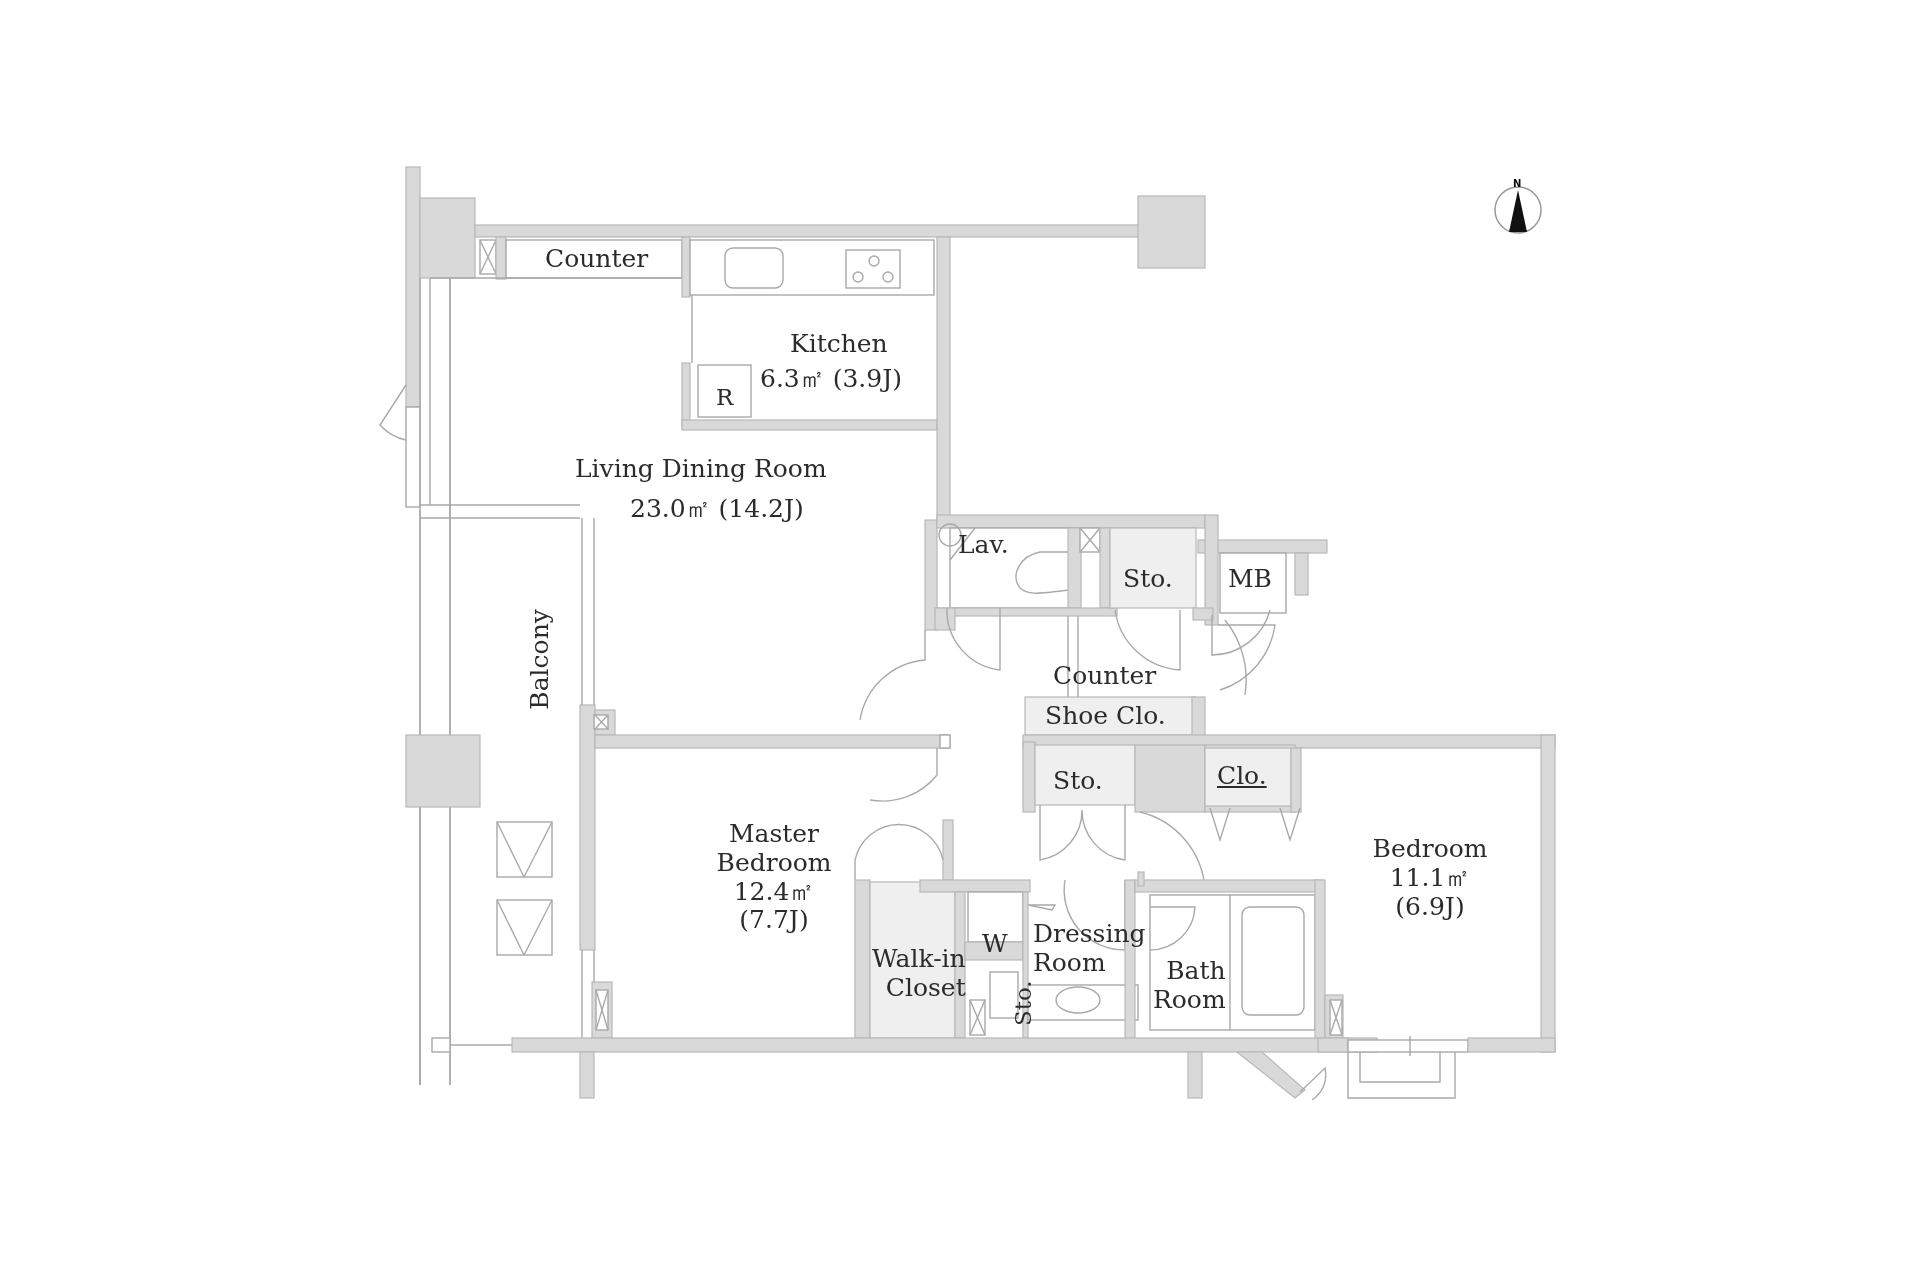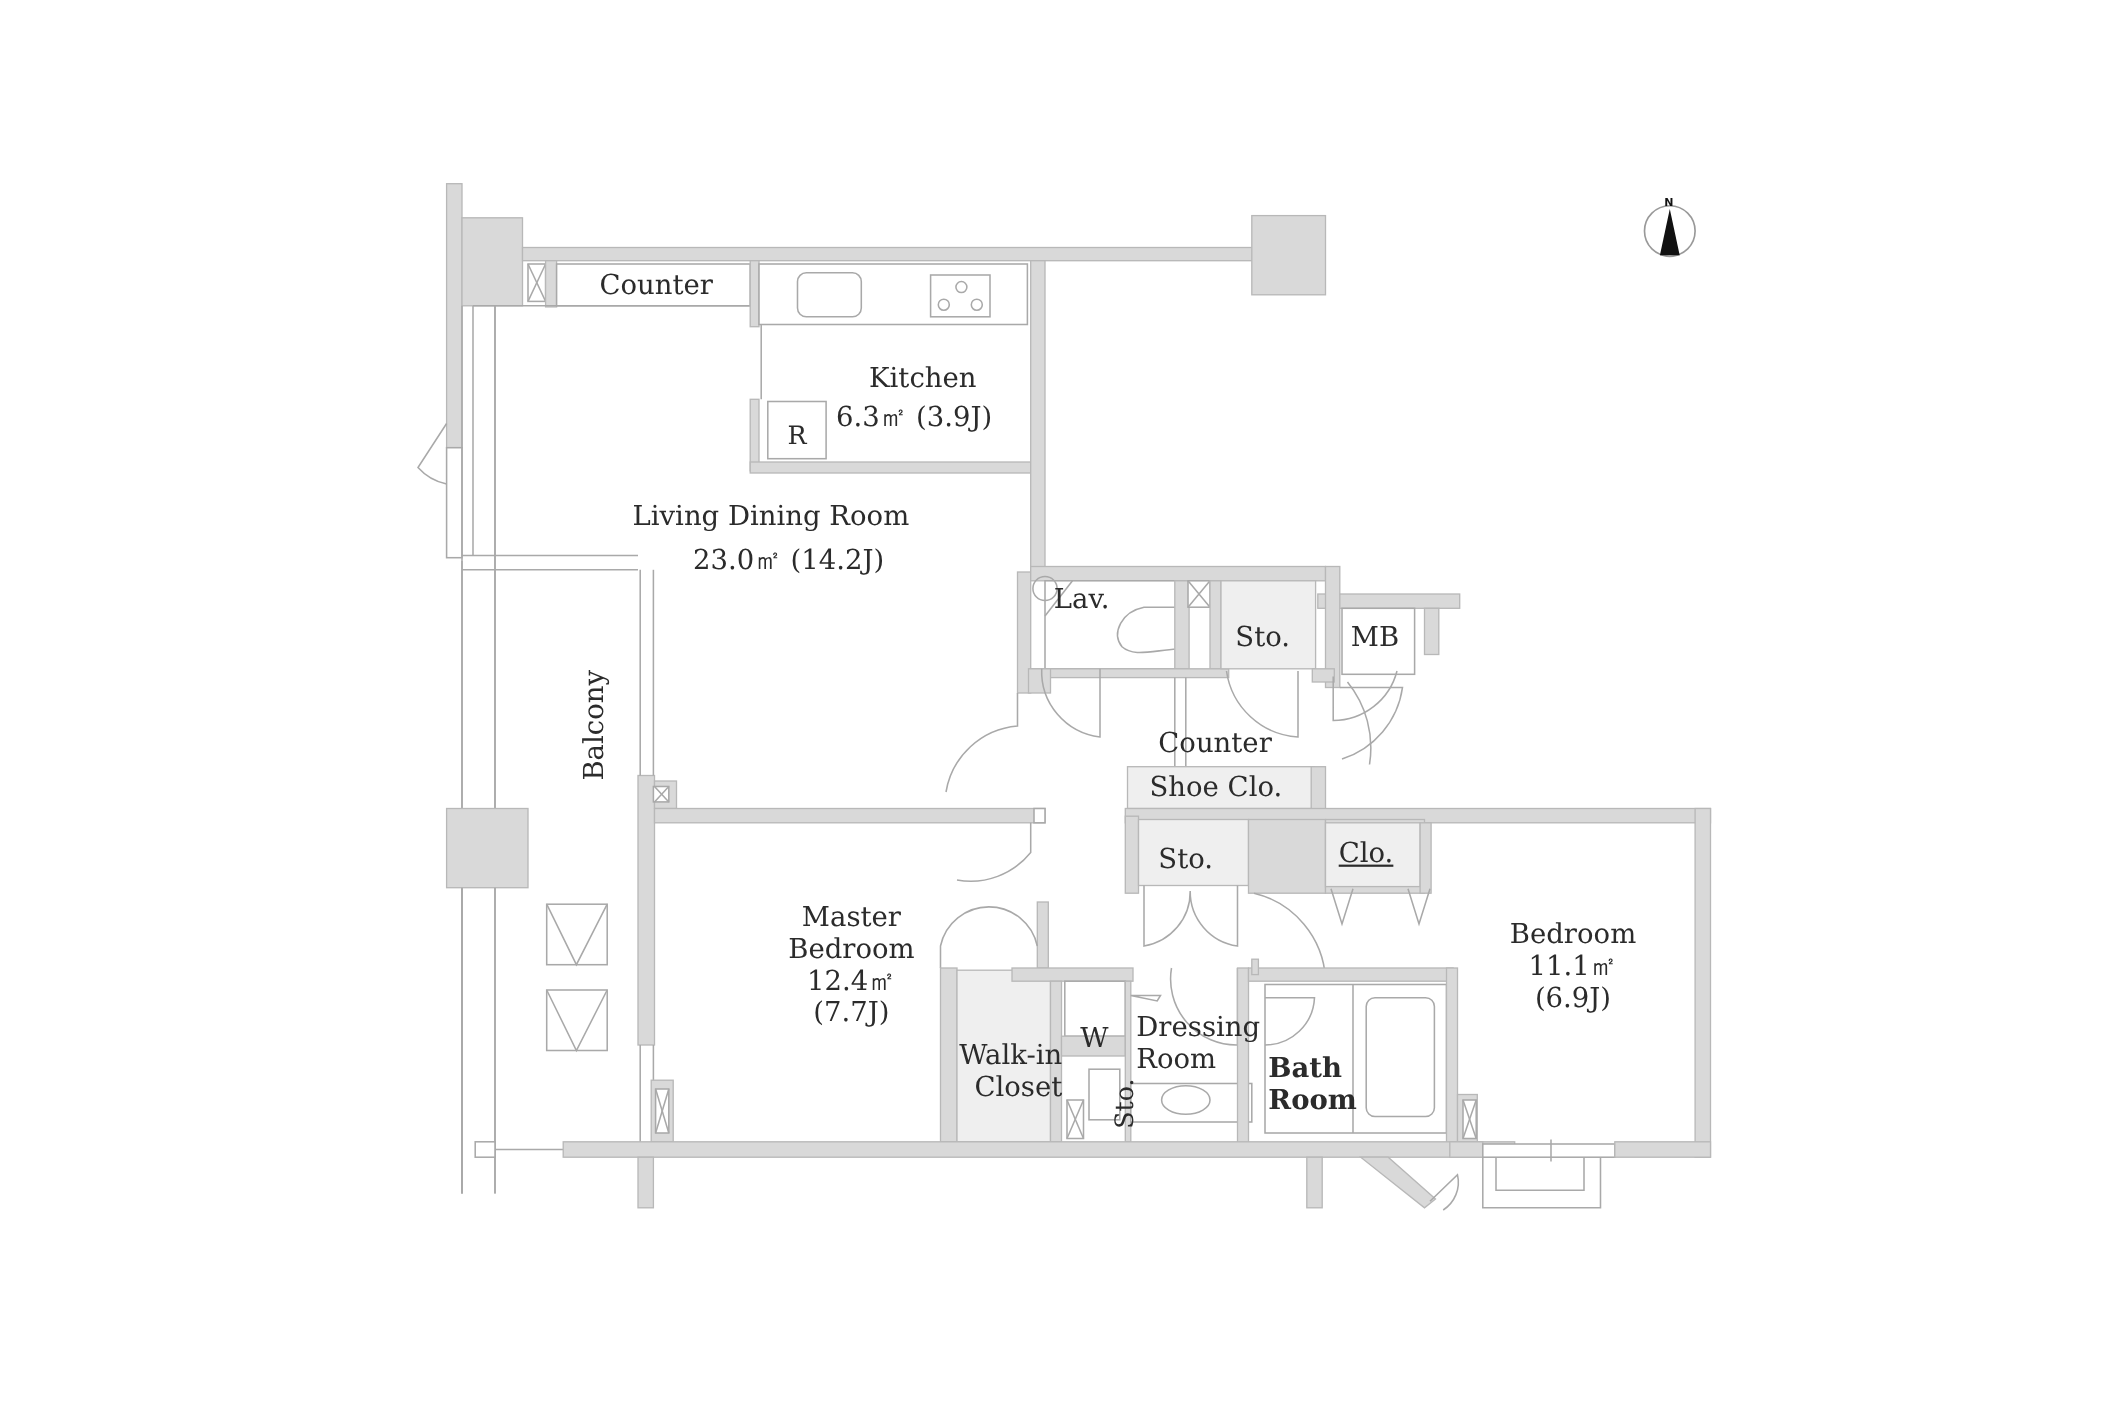--- a/index.html
+++ b/index.html
@@ -234,16 +234,16 @@
 <div class="lbl mid" style="left:872px;top:945px;text-align:right;">
   <div>Walk-in</div>
   <div>Closet</div>
 </div>
 <div class="lbl mid" style="left:982px;top:930px;">W</div>
 <div class="lbl sm vert" style="left:1000px;top:990px;">Sto.</div>
 <div class="lbl mid" style="left:1033px;top:920px;text-align:left;">
   <div>Dressing</div>
   <div>Room</div>
 </div>
-<div class="lbl mid" style="left:1153px;top:957px;text-align:left;font-weight:bold;">
+<div class="lbl mid" style="left:1153px;top:957px;text-align:right;">
   <div>Bath</div>
   <div>Room</div>
 </div>
 
 </body></html>

